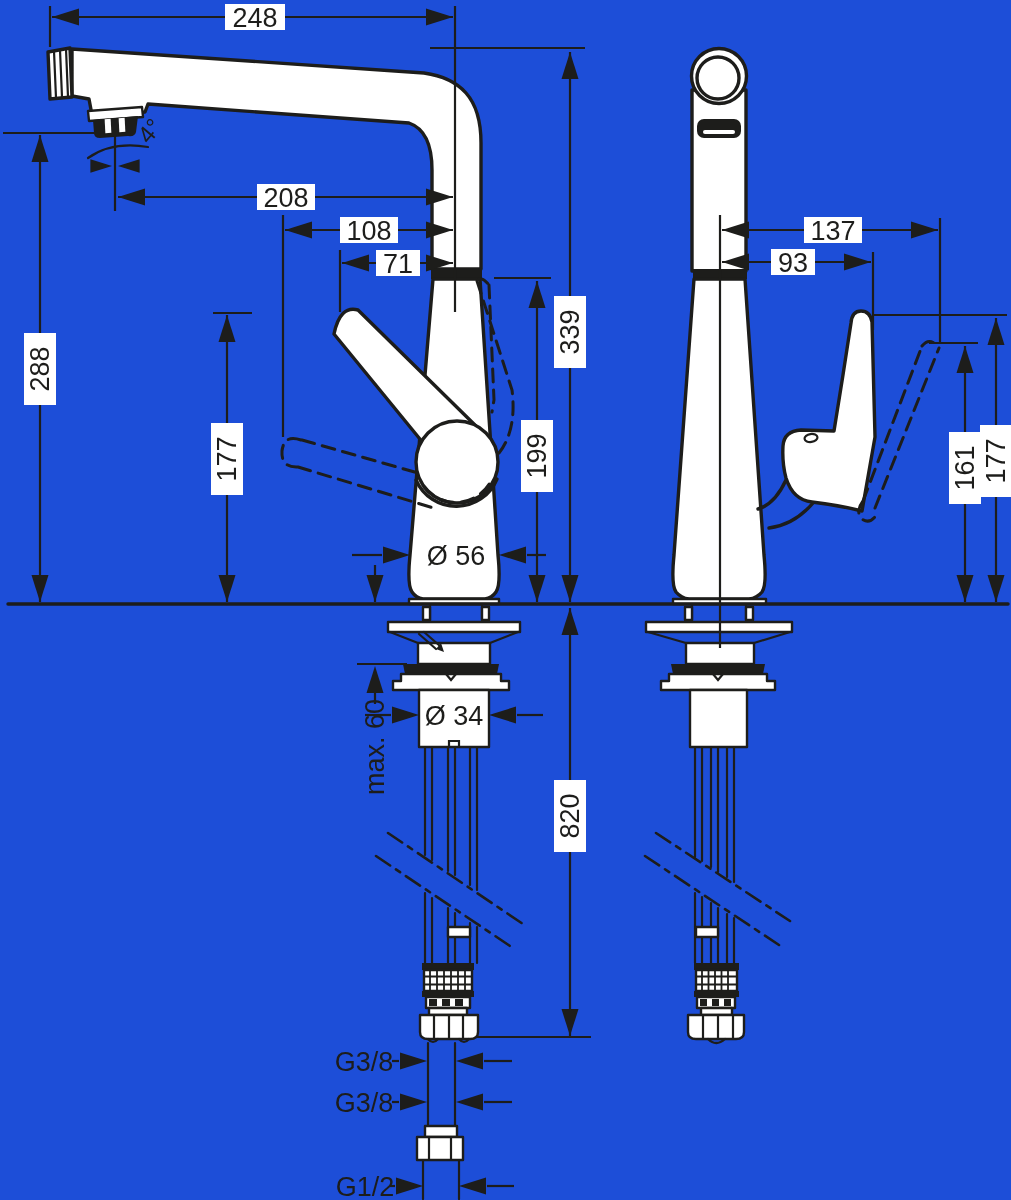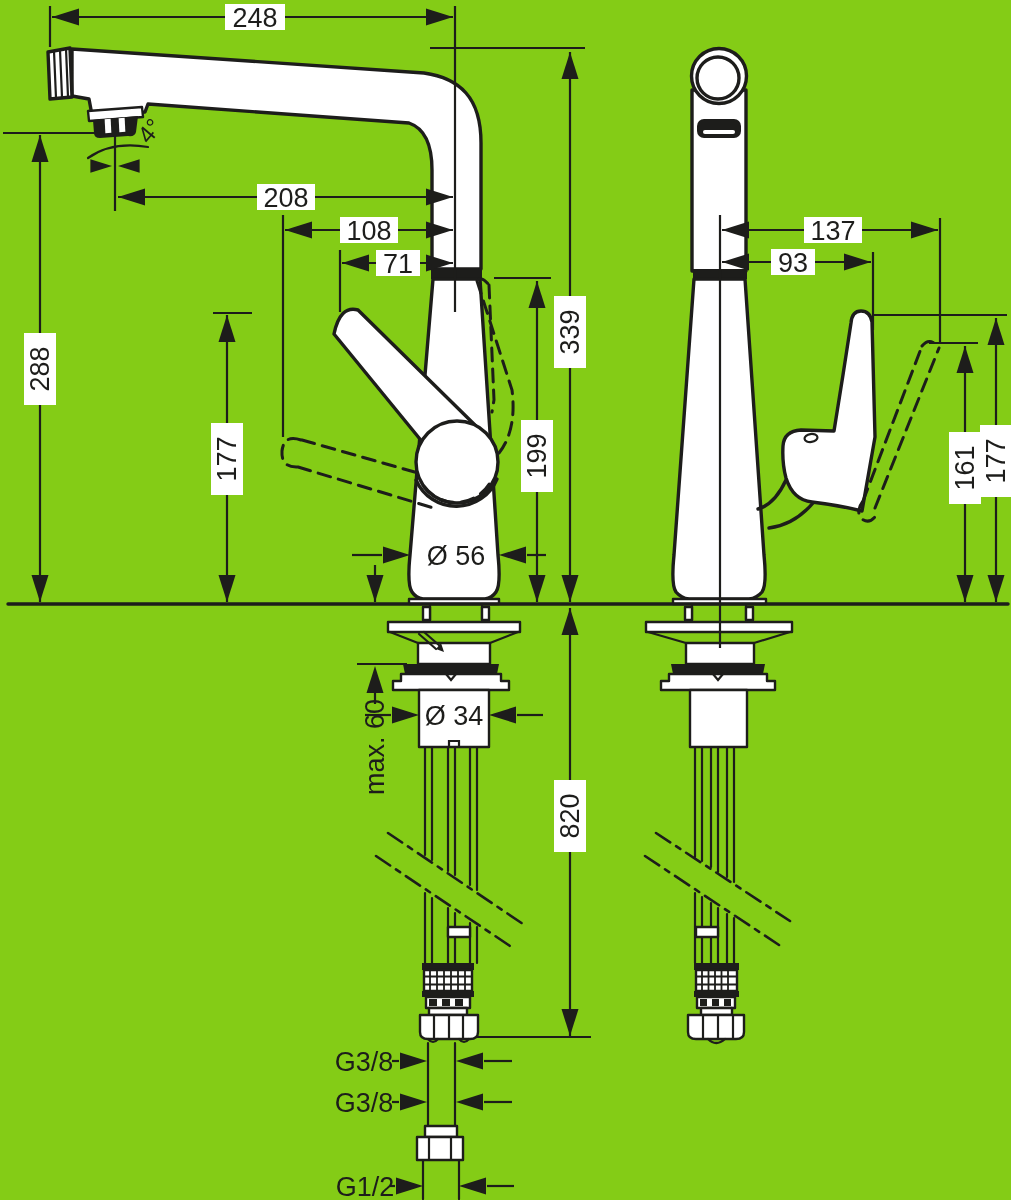--- a/index.html
+++ b/index.html
@@ -1,16 +1,16 @@
 <!DOCTYPE html>
 <html><head>
 <meta charset="utf-8">
 <style>
   html,body{margin:0;padding:0;background:#ffffff;}
-  .stage{width:1011px;height:1200px;background:#84cc16;position:relative;overflow:hidden;}
+  .stage{width:1011px;height:1200px;background:#1d4ed8;position:relative;overflow:hidden;}
   svg{display:block;}
   .s3 {stroke:#1d1d1b;stroke-width:3.4;fill:none;stroke-linejoin:round;stroke-linecap:round;}
   .s3f{stroke:#1d1d1b;stroke-width:3.4;fill:#ffffff;stroke-linejoin:round;}
   .s2 {stroke:#1d1d1b;stroke-width:2.2;fill:none;stroke-linecap:round;}
   .s2f{stroke:#1d1d1b;stroke-width:2.4;fill:#ffffff;stroke-linejoin:round;}
   .s1 {stroke:#1d1d1b;stroke-width:1.8;fill:none;}
   .dim{stroke:#1d1d1b;stroke-width:2.2;fill:none;}
   .blk{fill:#1d1d1b;stroke:none;}
   .wht{fill:#ffffff;stroke:none;}
   .dsh{stroke:#1d1d1b;stroke-width:3;fill:none;stroke-dasharray:13 8;stroke-linecap:round;}

